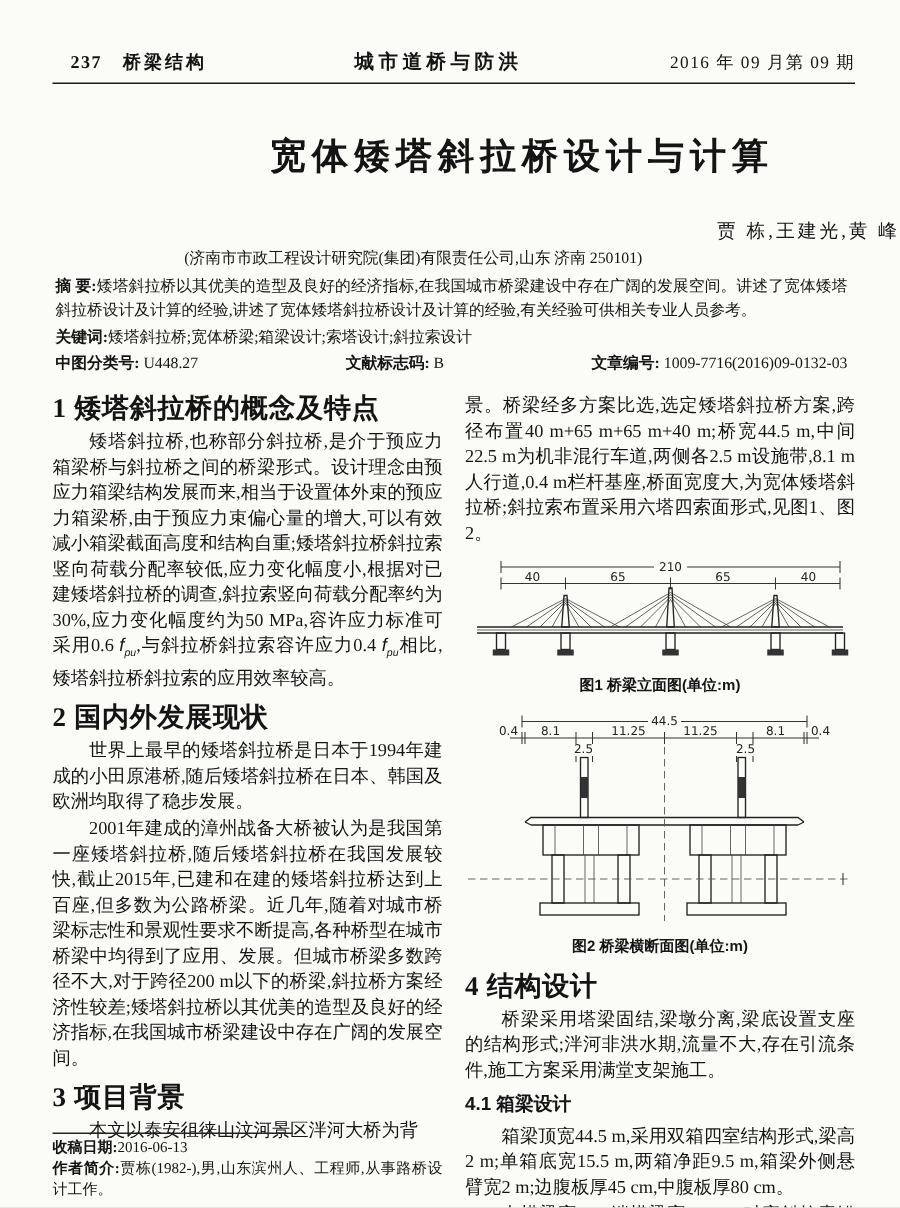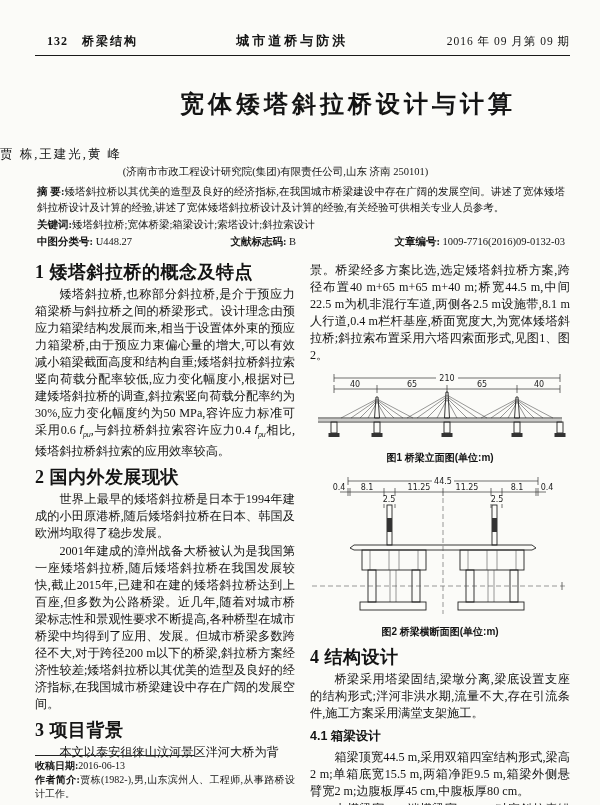--- a/index.html
+++ b/index.html
@@ -11,21 +11,21 @@
   
   .hdr{position:absolute;top:32px;left:35px;width:535px;display:flex;align-items:baseline;font-size:12px;font-weight:bold;}
   .hdr .pageno{margin-left:12px;letter-spacing:1px;}
   .hdr .col-name{margin-left:14px;letter-spacing:2px;}
   .hdr .journal{flex:1;text-align:center;letter-spacing:3px;font-size:13px;}
   .hdr .issue{letter-spacing:1px;font-weight:normal;font-size:11.5px;}
   .hdr-rule{position:absolute;top:55px;left:35px;width:535px;border-top:1.6px solid #1a1a1a;}
   .doi{position:absolute;top:61px;left:37px;font-size:10px;letter-spacing:.2px;}
   
   .title{position:absolute;top:88px;left:0;width:600px;text-align:center;font-size:24px;font-weight:bold;letter-spacing:4px;margin-left:48px;}
-  .authors{position:absolute;top:146px;left:0;width:600px;text-align:left;font-size:12.5px;letter-spacing:2px;}
+  .authors{position:absolute;top:146px;left:0;width:600px;text-align:right;font-size:12.5px;letter-spacing:2px;}
   .affil{position:absolute;top:165px;left:0;width:551px;text-align:center;font-size:10.5px;}
   
   .abs{position:absolute;top:184px;left:37px;width:528px;font-size:10.5px;line-height:1.55;text-align:justify;}
   .abs b{font-weight:bold;}
   .kw{position:absolute;top:218px;left:37px;width:528px;font-size:10.5px;}
   .meta{position:absolute;top:235px;left:37px;width:528px;font-size:10.5px;display:flex;justify-content:space-between;}
   
   .cols{position:absolute;top:262px;left:35px;width:535px;display:flex;gap:15px;}
   .col{width:260px;font-size:12.2px;line-height:17px;text-align:justify;}
   .col h3{font-size:18px;margin:9px 0 5px 0;letter-spacing:.5px;font-family:Liberation Serif, serif;}
@@ -48,21 +48,21 @@
   .footnote{position:absolute;top:755px;left:35px;width:260px;font-size:10px;line-height:14px;text-align:justify;}
   .footnote .rule{border-top:1.4px solid #222;width:160px;margin-bottom:3px;}
   .footnote b{font-weight:bold;}
 </style>
 </head>
 <body>
 
 <div class="page">
 
   <div class="hdr">
-    <span class="pageno">132</span>
+    <span class="pageno">237</span>
     <span class="col-name">桥梁结构</span>
     <span class="journal">城市道桥与防洪</span>
     <span class="issue">2016 年 09 月第 09 期</span>
   </div>
   <div class="hdr-rule"></div>
 
   <div class="title">宽体矮塔斜拉桥设计与计算</div>
   <div class="authors">贾  栋,王建光,黄  峰</div>
   <div class="affil">(济南市市政工程设计研究院(集团)有限责任公司,山东  济南 250101)</div>
 

